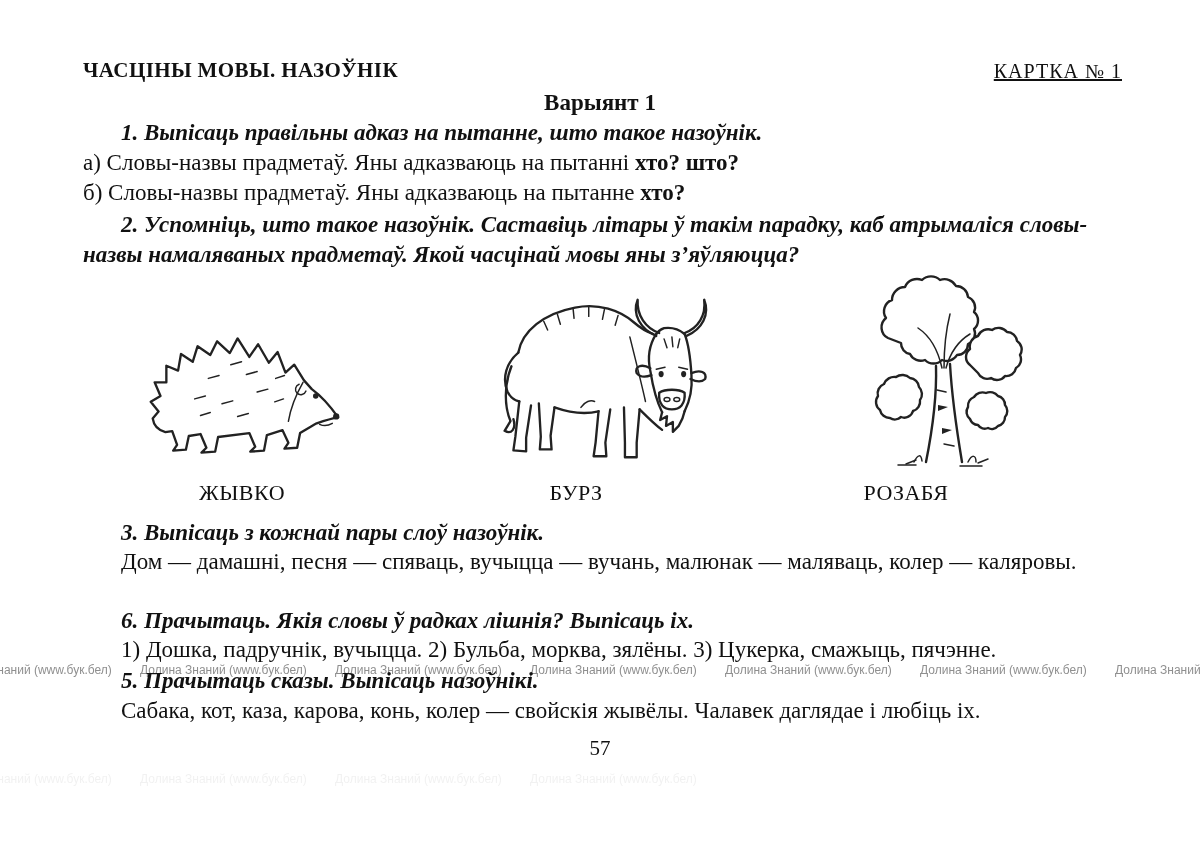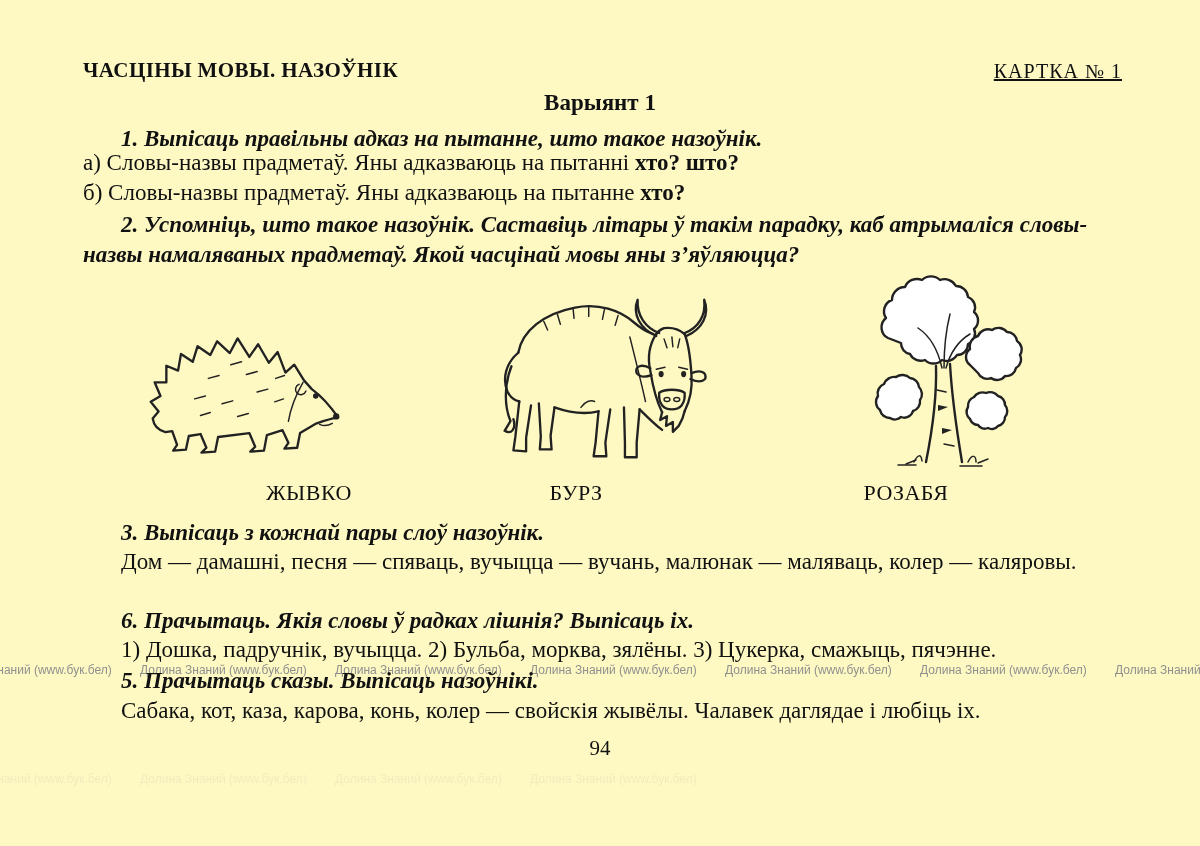--- a/index.html
+++ b/index.html
@@ -1,54 +1,54 @@
 <!DOCTYPE html>
 <html><head>
 <meta charset="utf-8">
 <style>
   html,body{margin:0;padding:0;background:#e8e8e8;}
   .page{
     position:relative;
     width:1200px;height:846px;
-    background:#fef9c3;
+    background:#ffffff;
     overflow:hidden;
     font-family:"Liberation Serif", serif;
     color:#111;
     margin:0 auto;
   }
   .abs{position:absolute;}
   
   .hdr-left{top:58px;left:83px;font-size:21px;font-weight:bold;letter-spacing:.4px;}
   .hdr-right{top:60px;right:78px;font-size:20px;text-decoration:underline;letter-spacing:1px;}
   .variant{top:90px;left:0;width:100%;text-align:center;font-size:23px;font-weight:bold;}
   
   .para{left:83px;width:1042px;font-size:23px;line-height:30px;}
   .task-heading{font-weight:bold;font-style:italic;}
   .indent{text-indent:38px;}
-  .p1{top:118px;margin-top:6px;}
+  .p1{top:118px;}
   .pa{top:148px;}
   .pb{top:178px;}
   .p2{top:210px;}
   .p3h{top:518px;}
   .p3b{top:547px;text-align:justify;}
   .p4h{top:606px;}
   .p4b{top:635px;}
   .p5h{top:666px;}
   .p5b{top:696px;}
   .opt-bold{font-weight:bold;}
   
   .figure-area{top:272px;left:0;width:1200px;height:210px;}
   .fig{position:absolute;}
   .fig svg{display:block;}
   .fig-hedgehog{left:140px;top:48px;}
   .fig-bison{left:487px;top:14px;}
   .fig-birch{left:858px;top:-2px;}
   .captions{top:480px;left:0;width:1200px;height:30px;}
   .caption{position:absolute;width:220px;text-align:center;font-size:22px;letter-spacing:.5px;}
-  .cap1{left:132px;text-align:right;}
+  .cap1{left:132px;}
   .cap2{left:466px;}
   .cap3{left:796px;}
   
   .wm-row{left:0;width:1300px;white-space:nowrap;font-family:"Liberation Sans", sans-serif;
           font-size:12px;color:#8f8f8f;}
   .wm-row-1{top:663px;margin-left:-55px;}
   .wm-row-2{top:772px;margin-left:-55px;opacity:.12;}
   .wm-item{display:inline-block;width:195px;}
   
   .pagenum{top:736px;left:0;width:100%;text-align:center;font-size:21px;}
@@ -195,19 +195,19 @@
   <div class="abs para indent task-heading p4h">6. Прачытаць. Якія словы ў радках лішнія? Выпісаць іх.</div>
   <div class="abs para indent p4b">1) Дошка, падручнік, вучыцца. 2) Бульба, морква, зялёны. 3) Цукерка, смажыць, пячэнне.</div>
 
   <div class="abs wm-row wm-row-1">
     <span class="wm-item">Долина Знаний (www.бук.бел)</span><span class="wm-item">Долина Знаний (www.бук.бел)</span><span class="wm-item">Долина Знаний (www.бук.бел)</span><span class="wm-item">Долина Знаний (www.бук.бел)</span><span class="wm-item">Долина Знаний (www.бук.бел)</span><span class="wm-item">Долина Знаний (www.бук.бел)</span><span class="wm-item">Долина Знаний (www.бук.бел)</span>
   </div>
 
   <div class="abs para indent task-heading p5h">5. Прачытаць сказы. Выпісаць назоўнікі.</div>
   <div class="abs para indent p5b">Сабака, кот, каза, карова, конь, колер — свойскія жывёлы. Чалавек даглядае і любіць іх.</div>
 
-  <div class="abs pagenum">94</div>
+  <div class="abs pagenum">57</div>
 
   <div class="abs wm-row wm-row-2">
     <span class="wm-item">Долина Знаний (www.бук.бел)</span><span class="wm-item">Долина Знаний (www.бук.бел)</span><span class="wm-item">Долина Знаний (www.бук.бел)</span><span class="wm-item">Долина Знаний (www.бук.бел)</span>
   </div>
 
 </div>
 
 </body></html>

